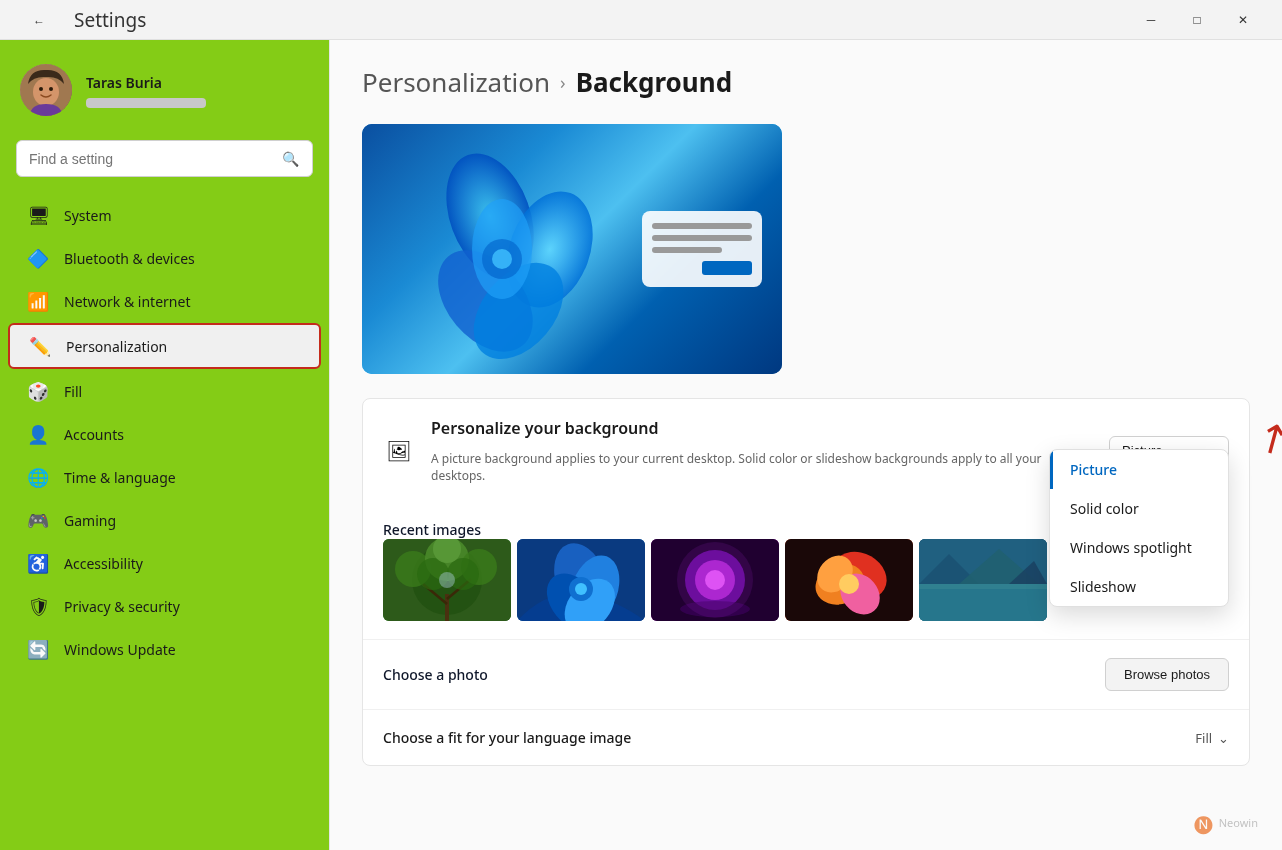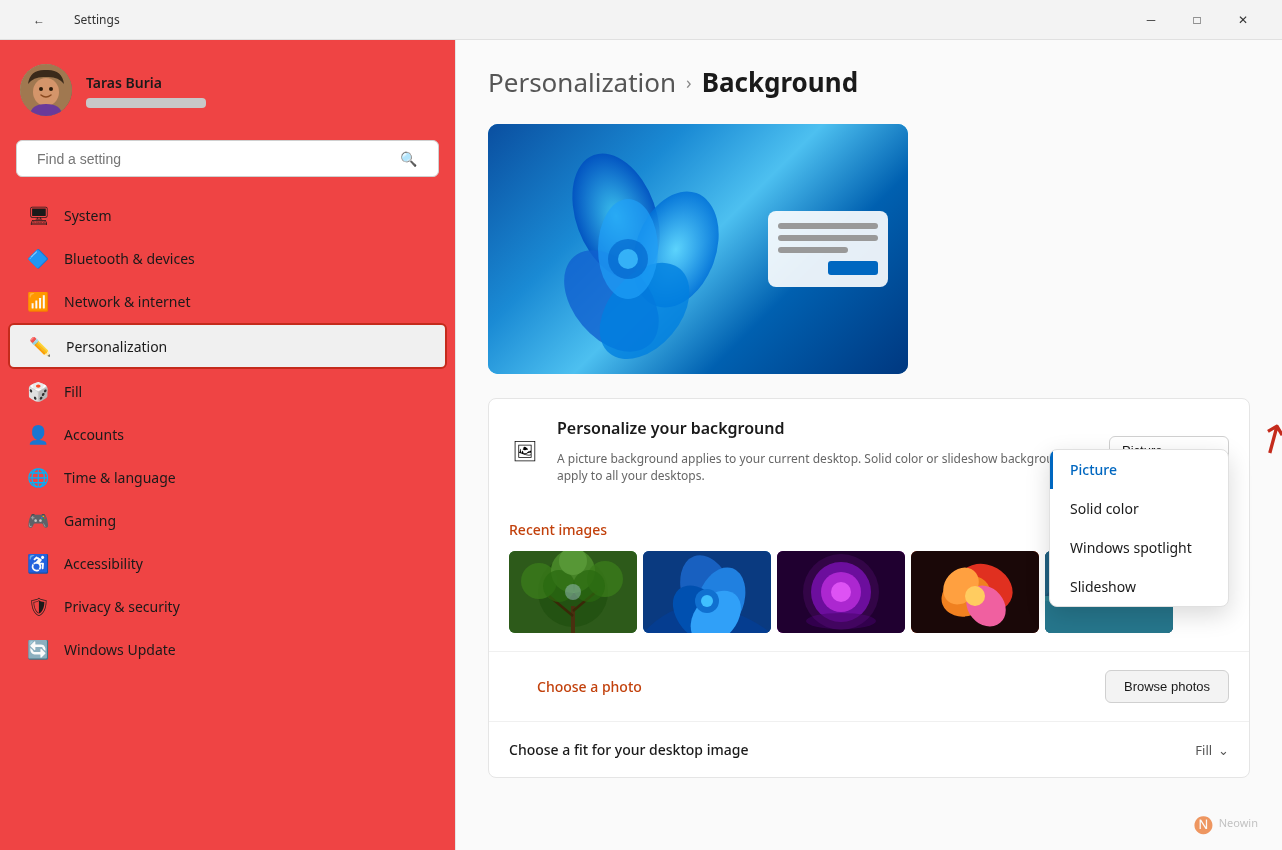--- a/index.html
+++ b/index.html
@@ -34,35 +34,35 @@
       display: flex;
       align-items: center;
       justify-content: center;
       background: transparent;
       border: none;
       cursor: pointer;
       font-size: 12px;
       color: #333;
     }
     .app-title {
-      font-size: 12px;
+      font-size: 19px;
       color: #333;
     }
 
     
     .app-body {
       display: flex;
       flex: 1;
       overflow: hidden;
     }
 
     
     .sidebar {
-      width: 456px;
-      background: #ef4444;
+      width: 330px;
+      background: #84cc16;
       display: flex;
       flex-direction: column;
       padding: 16px 0;
       overflow-y: auto;
       border-right: 1px solid #e5e5e5;
       flex-shrink: 0;
     }
 
     .user-profile {
       display: flex;
@@ -102,21 +102,21 @@
       margin-top: 6px;
     }
 
     .search-box {
       margin: 8px 16px 16px 16px;
       display: flex;
       align-items: center;
       background: white;
       border: 1px solid #d0d0d0;
       border-radius: 6px;
-      padding: 8px 20px;
+      padding: 8px 12px;
       gap: 8px;
     }
     .search-input {
       border: none;
       outline: none;
       flex: 1;
       font-size: 14px;
       color: #999;
       background: transparent;
     }
@@ -308,22 +308,21 @@
       padding-left: 17px;
     }
 
     
     .recent-images-section {
       padding: 18px 20px;
     }
     .recent-images-title {
       font-size: 14px;
       font-weight: 500;
-      color: #c2410c;
-      margin-bottom: 12px;
+      color: #0f172a;
     }
     .images-row {
       display: flex;
       gap: 6px;
     }
     .img-thumb {
       width: 128px;
       height: 82px;
       border-radius: 6px;
       overflow: hidden;
@@ -348,22 +347,21 @@
     .choose-photo-row {
       display: flex;
       align-items: center;
       justify-content: space-between;
       padding: 18px 20px;
       border-top: 1px solid #f0f0f0;
     }
     .choose-photo-label {
       font-size: 14px;
       font-weight: 500;
-      color: #c2410c;
-      margin-left: 28px;
+      color: #0f172a;
     }
     .browse-btn {
       background: #f3f3f3;
       border: 1px solid #d0d0d0;
       border-radius: 6px;
       padding: 8px 18px;
       font-size: 13px;
       cursor: pointer;
       color: #1a1a1a;
       font-weight: 500;
@@ -654,21 +652,21 @@
           </div>
         </div>
       </div>
 
       <div class="choose-photo-row">
         <span class="choose-photo-label">Choose a photo</span>
         <button class="browse-btn">Browse photos</button>
       </div>
 
       <div class="choose-fit-row">
-        <span class="choose-fit-label">Choose a fit for your desktop image</span>
+        <span class="choose-fit-label">Choose a fit for your language image</span>
         <div class="fit-value">
           <span>Fill</span>
           <span>⌄</span>
         </div>
       </div>
     </div>
   </div>
 </div>
 
 <div class="watermark">

